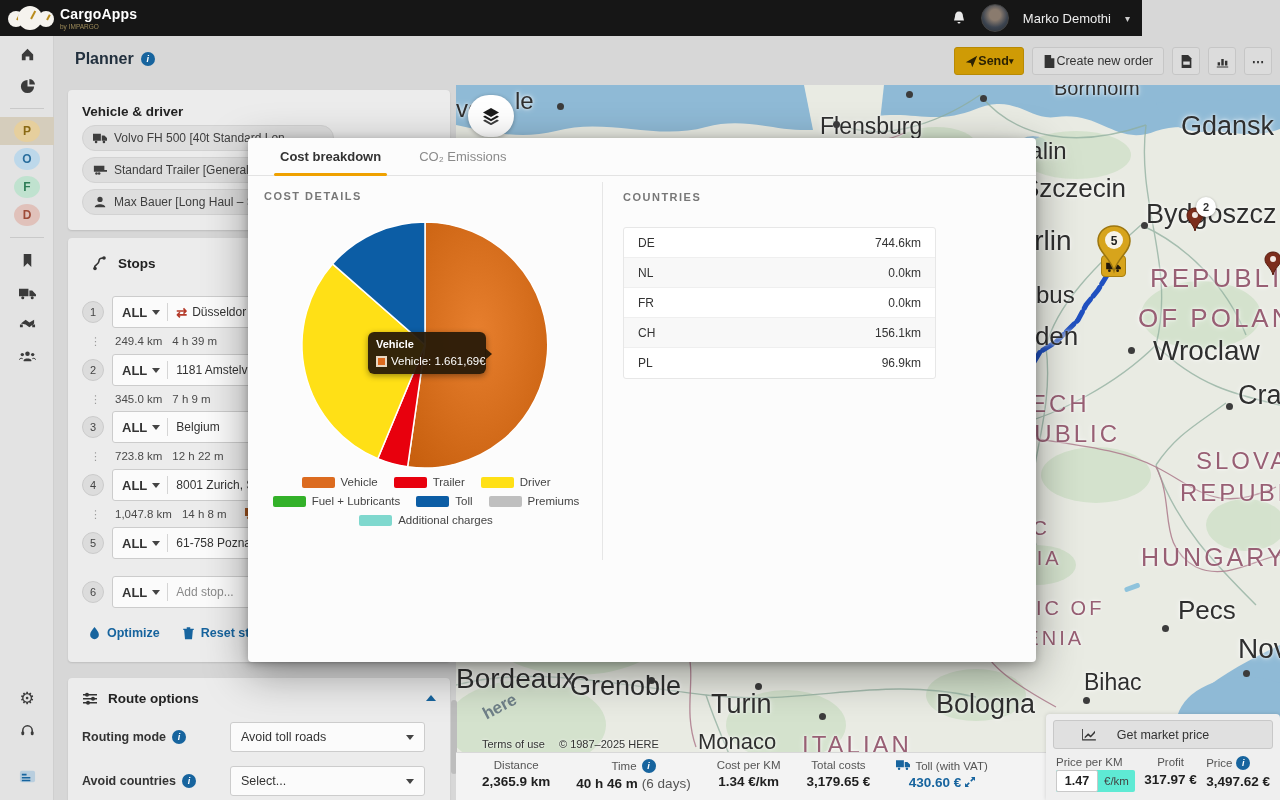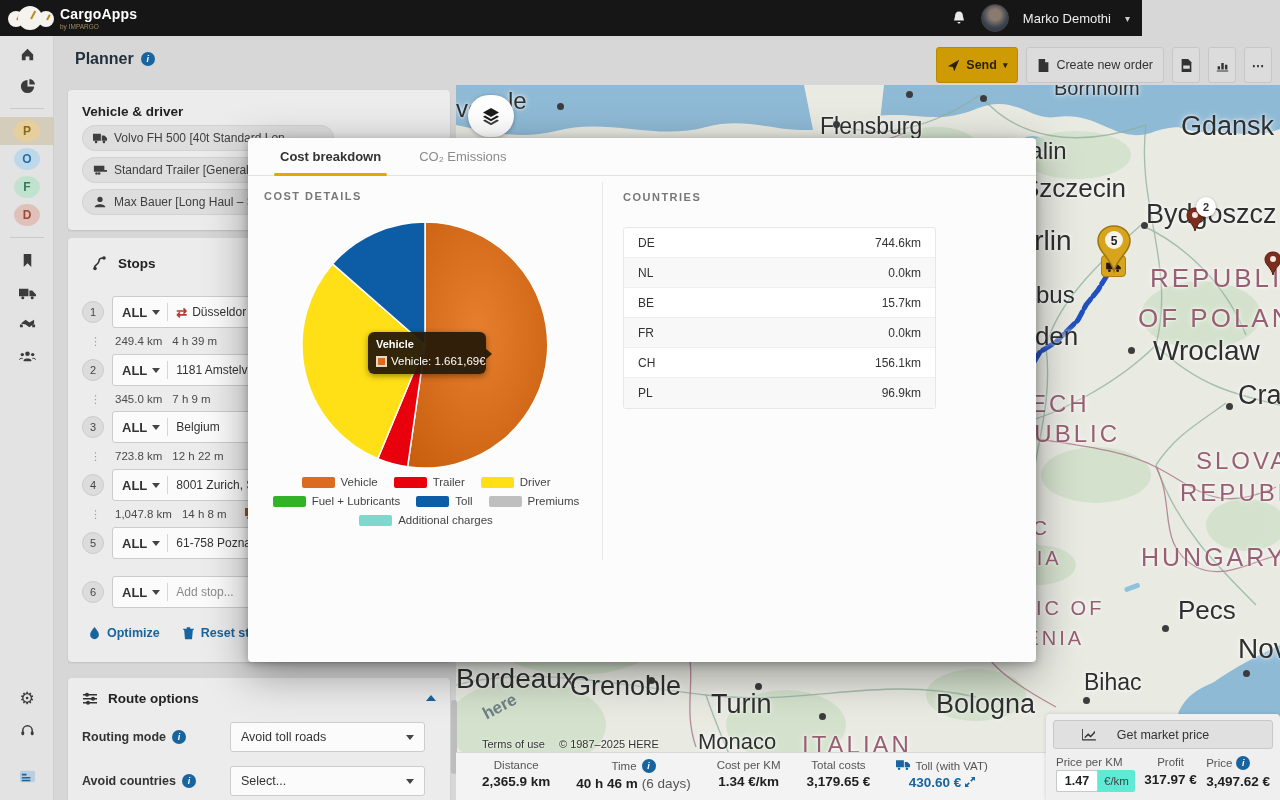--- a/index.html
+++ b/index.html
@@ -34,21 +34,21 @@
   .ws-row { width:54px; display:flex; justify-content:center; padding:3px 0; }
   .ws-row.active { background:#d5cdbc; }
   .rail-bottom { position:absolute; bottom:6px; left:0; width:54px; }
   .gearglyph { font-size:17px; color:#3b3b3b; line-height:1; }
 
   
   .page-head { position:absolute; left:54px; top:36px; width:1226px; height:49px; z-index:20; }
   .page-title { position:absolute; left:21px; top:14px; font-size:16px; font-weight:bold; color:#22303e; display:flex; align-items:center; gap:7px; }
   .info-dot { display:inline-flex; width:14px; height:14px; border-radius:50%; background:#17649e; color:#fff; font-size:9px; font-weight:bold; align-items:center; justify-content:center; font-style:italic; }
   .head-buttons { position:absolute; right:8px; top:11px; display:flex; gap:8px; }
-  .btn { height:36px; border-radius:3px; background:#dcdcdc; border:1px solid #c6c6c6; color:#333; font-size:12.5px; display:flex; align-items:center; gap:6px; padding:0 10px; cursor:pointer;text-align:right; }
+  .btn { height:28px; border-radius:3px; background:#dcdcdc; border:1px solid #c6c6c6; color:#333; font-size:12.5px; display:flex; align-items:center; padding:0 10px; cursor:pointer;text-align:right; }
   .btn svg { width:13px; height:13px; fill:#333; }
   .btn.gold { background:#cf9b05; border-color:#b88a04; color:#2c2203; font-weight:bold; }
   .btn.gold svg { fill:#2c2203; }
   .btn.sq { width:28px; padding:0; justify-content:center; }
 
   
   .panel { position:absolute; left:68px; width:382px; background:#ececec; border-radius:4px; box-shadow:0 1px 2px rgba(0,0,0,.12); z-index:5; }
   .p-title { font-size:13.5px; font-weight:bold; color:#222; }
   #vehicle-panel { top:90px; height:140px; padding:14px 12px 0 14px; }
   .chip { display:flex; align-items:center; gap:7px; height:26px; border-radius:13px; background:#dedede; border:1px solid #d2d2d2; margin-top:6px; padding:0 10px; font-size:12px; color:#3e3e3e; white-space:nowrap; overflow:hidden; }
@@ -213,21 +213,21 @@
     <div class="layers-btn">
       <svg viewBox="0 0 18 18">
         <path d="M9,1 L17,5.5 L9,10 L1,5.5 Z"></path>
         <path d="M3,8.6 L9,12 L15,8.6 L17,9.8 L9,14.2 L1,9.8 Z"></path>
         <path d="M3,12.6 L9,16 L15,12.6 L17,13.8 L9,18.2 L1,13.8 Z" opacity=".85"></path>
       </svg>
     </div>
 
     <div id="map-labels">
         <span class="map-label city" style="left: 598px; top: -8px; font-size: 20px;">Bornholm</span>
-        <span class="map-label city" style="left: 52px; top: 2px; font-size: 24px;">le</span>
+        <span class="map-label city" style="left: 59px; top: 2px; font-size: 24px;">le</span>
         <span class="map-label city" style="left: 0px; top: 10px; font-size: 24px;">vo</span>
         <span class="map-label city" style="left: 364px; top: 28px; font-size: 23px;">Flensburg</span>
         <span class="map-label city" style="left: 725px; top: 26px; font-size: 27px;">Gdansk</span>
         <span class="map-label city" style="left: 520px; top: 52px; font-size: 24px;">Koszalin</span>
         <span class="map-label city" style="left: 566px; top: 88px; font-size: 26px;">Szczecin</span>
         <span class="map-label city" style="left: 544px; top: 140px; font-size: 28px;">Berlin</span>
         <span class="map-label city" style="left: 690px; top: 114px; font-size: 27px;">Bydgoszcz</span>
         <span class="map-label country" style="left: 694px; top: 178px; font-size: 26px;">REPUBLIC</span>
         <span class="map-label country" style="left: 682px; top: 218px; font-size: 26px;">OF POLAND</span>
         <span class="map-label city" style="left: 536px; top: 196px; font-size: 24px;">Cottbus</span>
@@ -753,24 +753,20 @@
       <div id="countries-box">
           <div class="c-row">
             <span>DE</span>
             <span>744.6km</span>
           </div>
           <div class="c-row">
             <span>NL</span>
             <span>0.0km</span>
           </div>
           <div class="c-row">
-            <span>BE</span>
-            <span>15.7km</span>
-          </div>
-          <div class="c-row">
             <span>FR</span>
             <span>0.0km</span>
           </div>
           <div class="c-row">
             <span>CH</span>
             <span>156.1km</span>
           </div>
           <div class="c-row">
             <span>PL</span>
             <span>96.9km</span>

